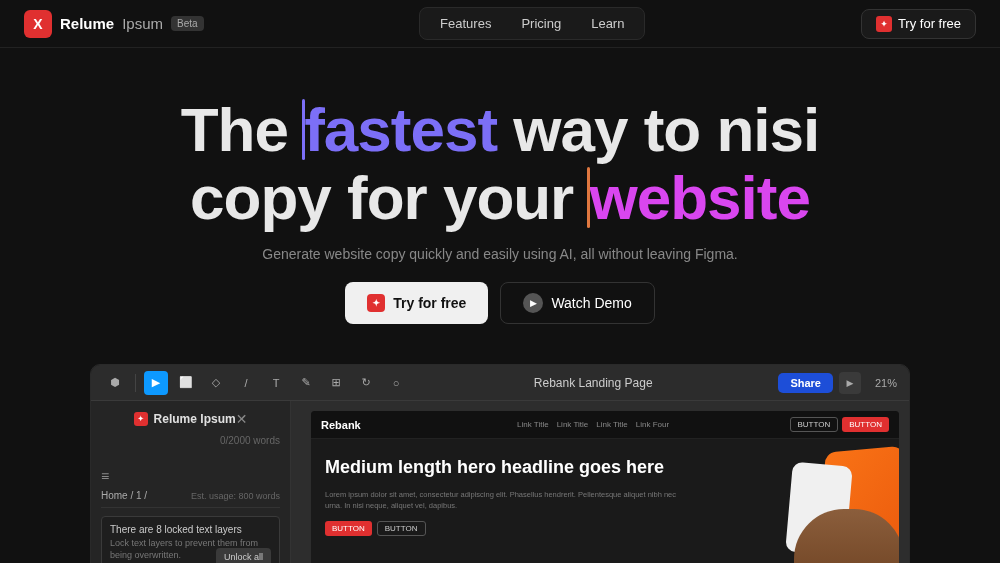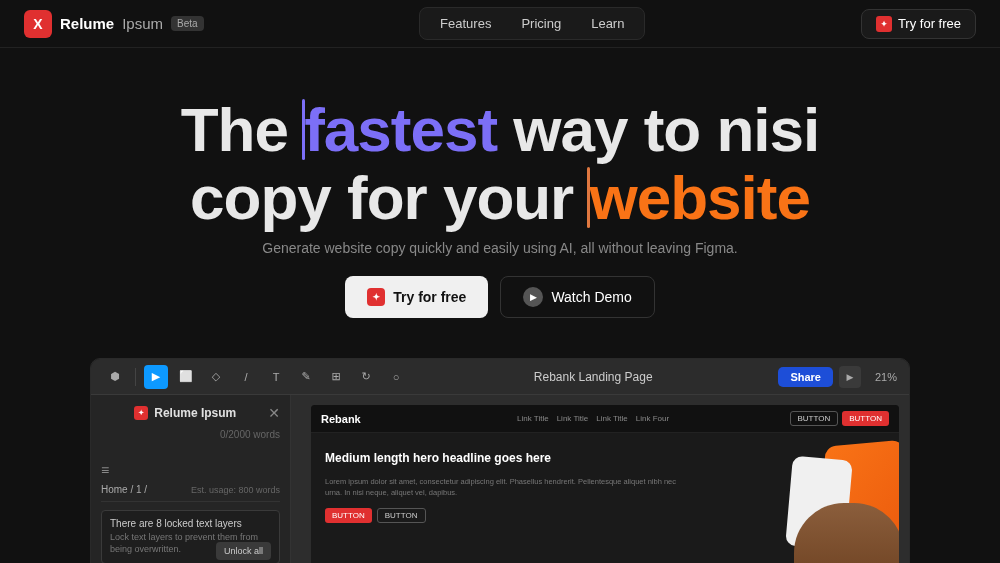--- a/index.html
+++ b/index.html
@@ -116,37 +116,37 @@
       content: '';
       position: absolute;
       left: -2px;
       top: 4px;
       bottom: 4px;
       width: 3px;
       background: #7c6ff7;
       border-radius: 2px;
     }
     .hero-title .highlight-orange {
-      color: #f97316;
+      color: #d946ef;
       position: relative;
     }
     .hero-title .highlight-orange::before {
       content: '';
       position: absolute;
       left: -2px;
       top: 4px;
       bottom: 4px;
       width: 3px;
       background: #e07840;
       border-radius: 2px;
     }
     .hero-sub {
       font-size: 14px;
       color: #888;
-      margin-top: 8px;
+      margin-top: 14px;
     }
     .hero-buttons {
       display: flex;
       justify-content: center;
       gap: 12px;
       margin-top: 20px;
     }
     .btn-primary {
       display: flex;
       align-items: center;
@@ -279,23 +279,22 @@
     .figma-panel-left {
       width: 200px;
       background: #252525;
       border-right: 1px solid #333;
       padding: 10px;
       flex-shrink: 0;
     }
     .panel-header {
       display: flex;
       align-items: center;
-      justify-content: flex-end;
+      justify-content: center;
       margin-bottom: 8px;
-      gap: 32px;
     }
     .panel-title {
       font-size: 12px;
       font-weight: 600;
       color: #e0e0e0;
       display: flex;
       align-items: center;
       gap: 6px;
     }
     .panel-logo {
@@ -435,21 +434,21 @@
     }
     .preview-hero-area {
       display: flex;
       height: 160px;
     }
     .preview-hero-text {
       flex: 1;
       padding: 18px 14px;
     }
     .preview-hero-headline {
-      font-size: 12px;
+      font-size: 18px;
       font-weight: 700;
       color: #fff;
       line-height: 1.2;
       margin-bottom: 10px;
     }
     .preview-hero-body {
       font-size: 7.5px;
       color: #777;
       line-height: 1.5;
       margin-bottom: 10px;

